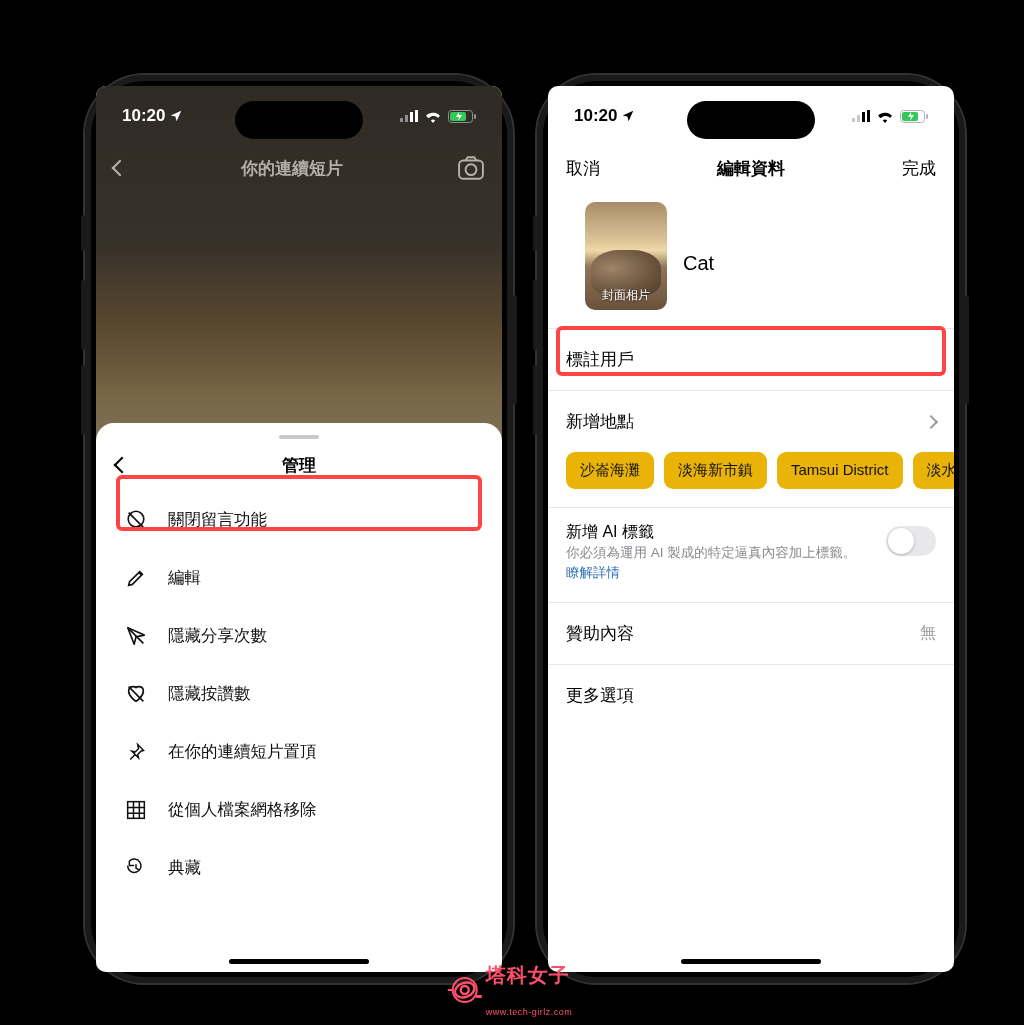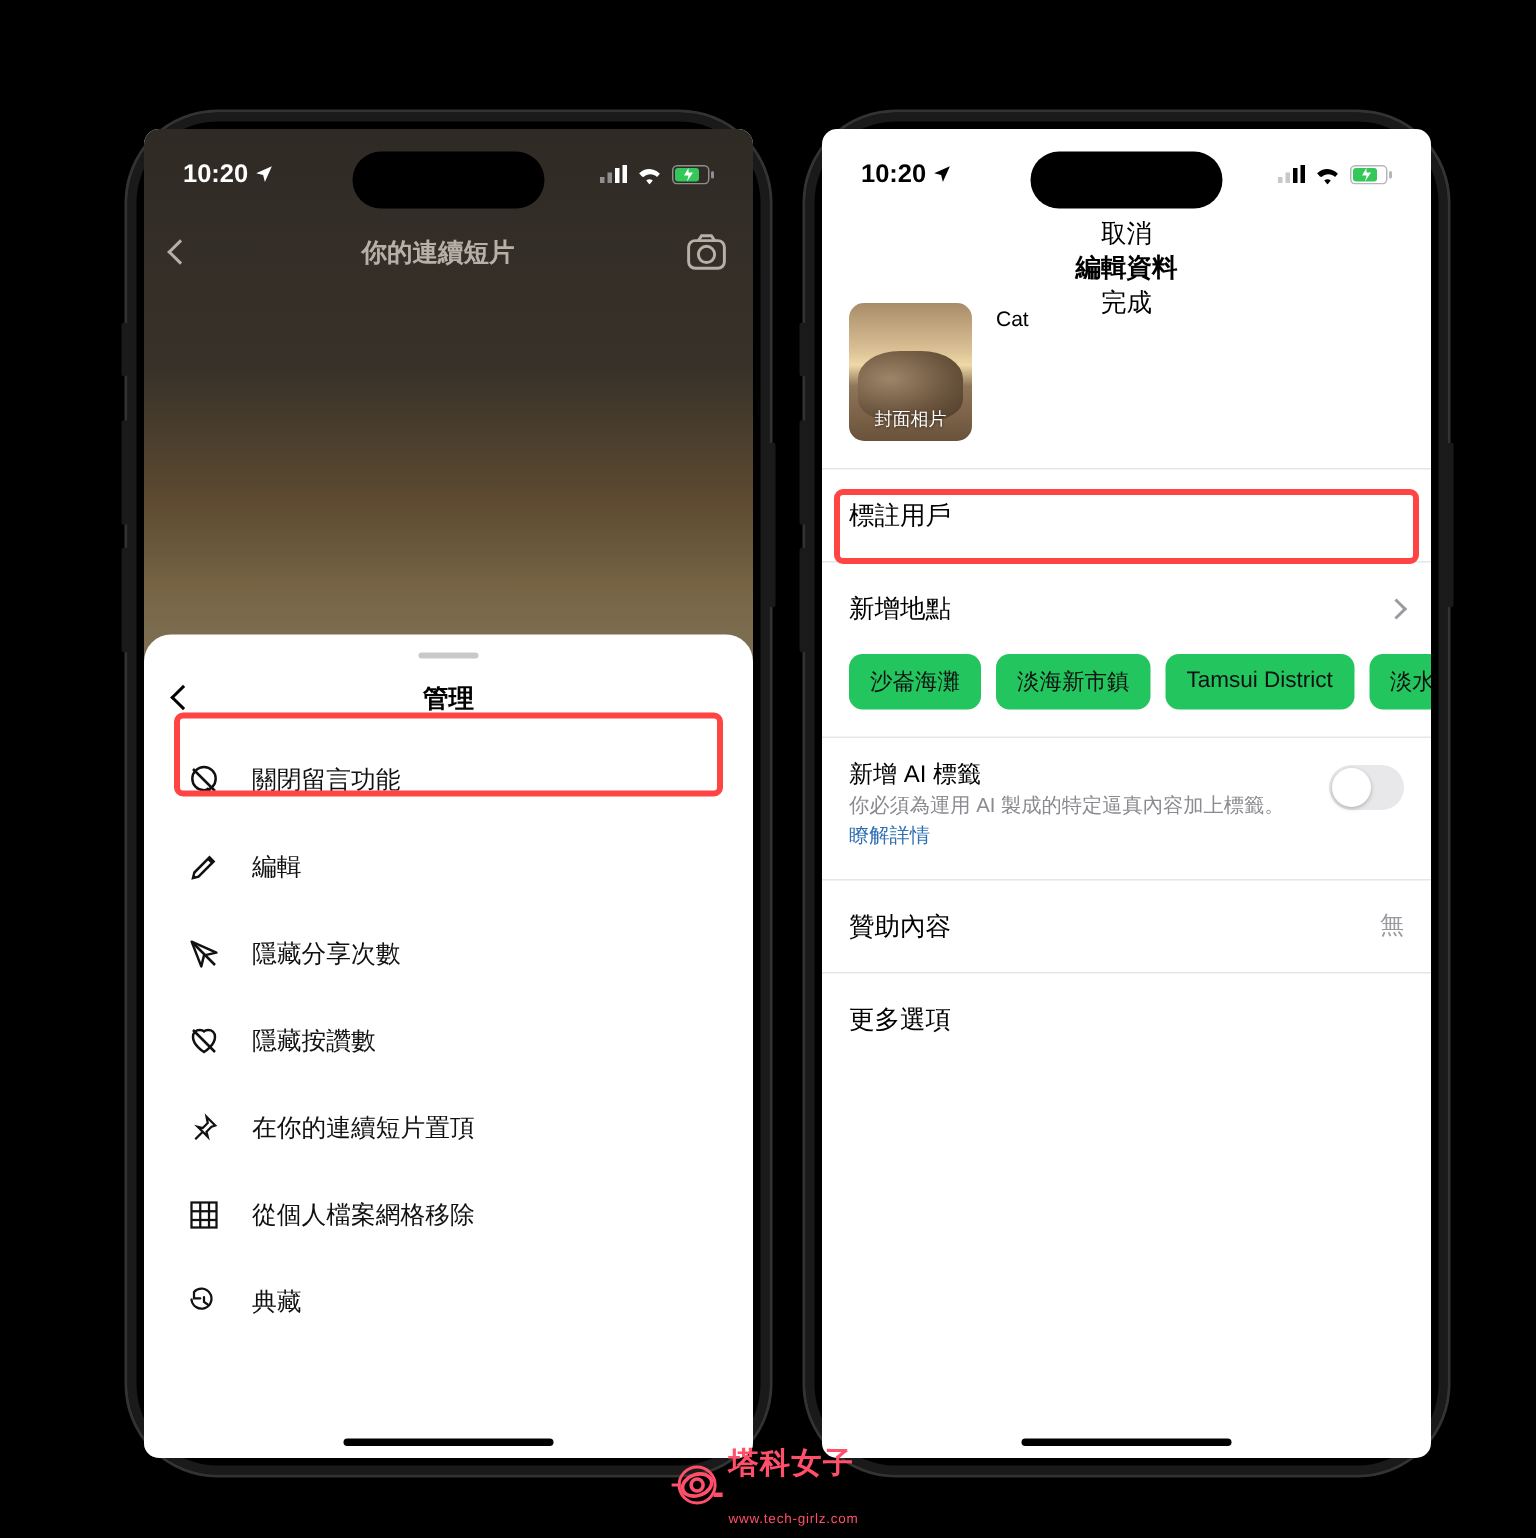--- a/index.html
+++ b/index.html
@@ -47,36 +47,36 @@
   .sheet-head { position:relative; height:40px; display:flex; align-items:center; justify-content:center; }
   .sheet-head .back { position:absolute; left:20px; width:12px;height:12px;border-left:2.4px solid #000;border-bottom:2.4px solid #000; transform:rotate(45deg); }
   .sheet-head .ttl { font-size:17px; font-weight:700; color:#000; }
   .menu { padding:6px 0 0; }
   .menu-row { display:flex; align-items:center; gap:20px; padding:17px 28px; font-size:16.5px; color:#111; }
   .menu-row .ico { width:24px; height:24px; display:flex; align-items:center; justify-content:center; }
   .hi-red { position:absolute; border:4px solid #f44; border-radius:6px; pointer-events:none; }
   .hi-red.l { left:20px; right:20px; top:389px; height:56px; }
 
   
-  .nav { position:absolute; top:58px; left:0; right:0; height:48px; display:flex; align-items:center; padding:0 18px; font-size:17px; color:#000;flex-direction:column; }
+  .nav { position:absolute; top:58px; left:0; right:0; height:48px; display:flex; align-items:center; padding:0 18px; font-size:17px; color:#000; }
   .nav .c { flex:1; text-align:center; font-weight:700; }
   .content { position:absolute; top:106px; left:0; right:0; bottom:0; }
   .row1 { display:flex; gap:16px; padding:10px 18px 14px; }
-  .cover { position:relative; width:82px; height:92px; border-radius:10px; overflow:hidden;
-    background:linear-gradient(to bottom,#a88c6a 0%, #dcc296 35%, #efd9a8 45%, #8f7658 60%, #6a513b 100%); }
+  .cover { position:relative; width:82px; height:108px; border-radius:10px; overflow:hidden;
+    background:linear-gradient(to bottom,#a88c6a 0%, #dcc296 35%, #efd9a8 45%, #8f7658 60%, #6a513b 100%);margin-left:19px; }
   .cover .cat { position:absolute; left:6px; bottom:14px; width:70px; height:46px; border-radius:40% 40% 30% 30%;
     background:radial-gradient(ellipse at 30% 40%, #9d8568 0%, #6a543d 60%, #4d3b2a 100%); }
   .cover .lab { position:absolute; left:0; right:0; bottom:6px; text-align:center; color:#fff; font-size:12px; font-weight:500; text-shadow:0 1px 2px rgba(0,0,0,.6);}
-  .caption { font-size:14px; color:#000; padding-top:2px; }
+  .caption { font-size:20px; color:#000; padding-top:2px;margin-top:48px; }
   .sep { height:1px; background:#e6e6e8; margin:4px 0; }
   .set-row { display:flex; align-items:center; padding:15px 18px; font-size:17px; color:#000; gap:10px;}
   .set-row .grow { flex:1; }
   .set-row .chev { width:10px;height:10px;border-right:2px solid #9a9aa0;border-top:2px solid #9a9aa0; transform:rotate(45deg);}
   .chips { display:flex; gap:10px; padding:4px 18px 14px; overflow:hidden; }
-  .chip { background:#22c55e; border-radius:9px; padding:9px 14px; font-size:15px; color:#111; white-space:nowrap;}
+  .chip { background:#eab308; border-radius:9px; padding:9px 14px; font-size:15px; color:#111; white-space:nowrap;}
   .ai { padding:10px 18px 14px; display:flex; gap:14px; align-items:flex-start;}
   .ai .txt .t1 { font-size:16px; color:#000; }
   .ai .txt .t2 { font-size:13.5px; color:#8a8a90; line-height:1.5; }
   .ai .txt .lk { color:#2f6fb3; }
   .toggle { width:50px; height:30px; background:#e8e8ea; border-radius:16px; position:relative; flex-shrink:0; margin-top:4px;}
   .toggle .knob { position:absolute; left:2px; top:2px; width:26px; height:26px; background:#fff; border-radius:50%; box-shadow:0 1px 3px rgba(0,0,0,.25);}
   .val-muted { color:#9a9aa0; font-size:16px; }
   .hi-red.r { left:8px; right:8px; top:240px; height:50px; }
 
   .home-ind { position:absolute; bottom:8px; left:50%; transform:translateX(-50%); width:140px; height:5px; background:#000; border-radius:4px; }

